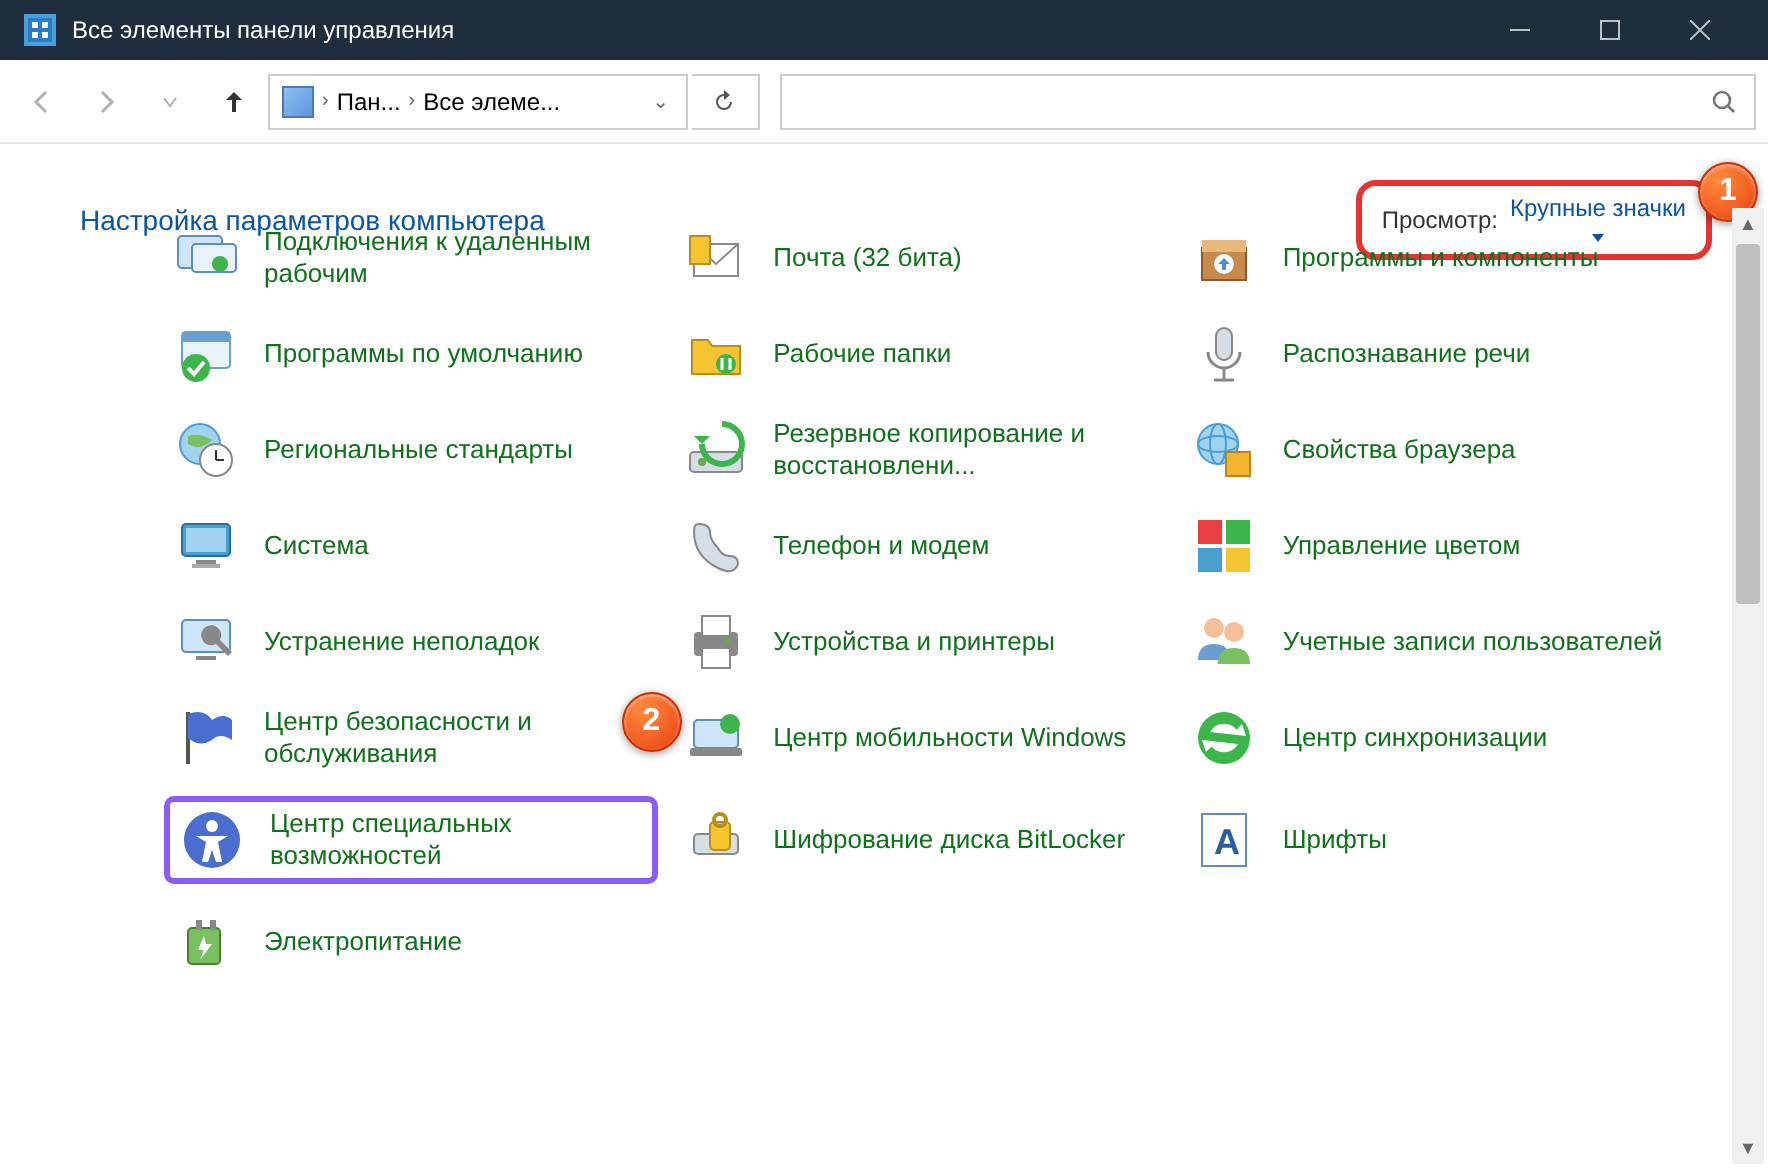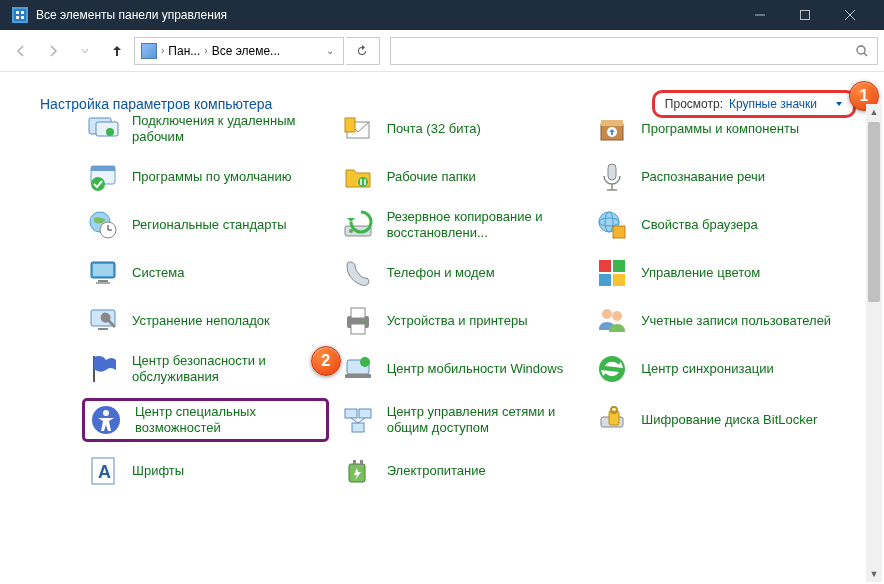--- a/index.html
+++ b/index.html
@@ -14,27 +14,27 @@
   .navpath { flex: 0 0 auto; height: 28px; border: 1px solid #ccc; display: flex; align-items: center; padding: 0 6px; gap: 2px; font-size: 12px; }
   .pathseg { display: flex; align-items: center; gap: 2px; }
   .chev { color: #666; font-size: 10px; padding: 0 2px; }
   .path-icon { width: 16px; height: 16px; background: linear-gradient(135deg,#8fbff5,#5a97d8); border: 1px solid #4a7aaf; }
   .refresh-wrap { width: 34px; height: 28px; border: 1px solid #ccc; border-left: none; display: flex; align-items: center; justify-content: center; }
   .searchbox { flex: 1; height: 28px; border: 1px solid #ccc; margin-left: 8px; display: flex; align-items: center; justify-content: flex-end; padding: 0 8px; }
   .header-row { display: flex; align-items: center; padding: 18px 28px 10px 40px; }
   .header-title { color: #0a55a3; font-size: 14px; }
   .viewby { margin-left: auto; display: flex; align-items: center; gap: 6px; font-size: 12px; padding: 4px 10px; border: 3px solid #e53232; border-radius: 10px; position: relative; }
   .viewby-label { color: #333; }
-  .viewby-value { color: #0a55a3; cursor: pointer; display: flex; align-items: center; gap: 18px; }
+  .viewby-value { color: #0a55a3; cursor: pointer; display: flex; align-items: center; gap: 4px; flex-direction: column; }
   .badge { position: absolute; width: 30px; height: 30px; border-radius: 50%; background: radial-gradient(circle at 35% 30%, #ff8b3d, #e93e0e); color: #fff; font-weight: bold; font-size: 16px; display: flex; align-items: center; justify-content: center; box-shadow: 0 1px 4px rgba(0,0,0,.4), inset 0 1px 2px rgba(255,255,255,.5); border: 1px solid #c73208; }
   .badge1 { top: -12px; right: -26px; }
   .content { position: absolute; top: 104px; left: 0; right: 18px; bottom: 0; overflow: hidden; }
   .grid { display: grid; grid-template-columns: repeat(3, 1fr); column-gap: 8px; row-gap: 10px; padding: 6px 28px 6px 46px; margin-left: 36px; }
   .item { display: flex; align-items: center; gap: 12px; cursor: pointer; position: relative; padding: 2px 4px; }
-  .item.highlight { border: 3px solid #701a75; border-radius: 5px; padding: 2px 4px; }
+  .item.highlight { border: 3px solid #8b5cf6; border-radius: 5px; padding: 2px 4px; }
   .icon { width: 34px; height: 34px; flex-shrink: 0; display: flex; align-items: center; justify-content: center; }
   .label { color: #10711b; font-size: 13px; line-height: 1.25; }
   .scrollbar { position: absolute; right: 2px; top: 104px; bottom: 2px; width: 16px; background: #f0f0f0; }
   .scroll-thumb { position: absolute; top: 18px; left: 2px; right: 2px; height: 180px; background: #c0c0c0; border-radius: 2px; }
   .scroll-arrow { position: absolute; left: 0; right: 0; height: 16px; display: flex; align-items: center; justify-content: center; color: #666; font-size: 9px; }
   .badge2 { top: -4px; right: -12px; }
   svg { display: block; }
 </style>
 </head>
 <body>
@@ -328,32 +328,20 @@
             <circle cx="17" cy="17" r="14" fill="#4a6ed0"></circle>
             <circle cx="17" cy="10" r="3" fill="#fff"></circle>
             <path d="M9 15 L25 15 L20 18 L22 28 L19 28 L17 22 L15 28 L12 28 L14 18 Z" fill="#fff"></path>
           </svg>
         </div>
       <div class="label">Центр специальных возможностей</div>
     </div>
     <div class="item">
       <div class="icon">
           <svg width="34" height="34" viewBox="0 0 34 34">
-            <rect x="4" y="6" width="12" height="9" fill="#cfe5f8" stroke="#5c8cc0"></rect>
-            <rect x="18" y="6" width="12" height="9" fill="#cfe5f8" stroke="#5c8cc0"></rect>
-            <rect x="11" y="20" width="12" height="9" fill="#cfe5f8" stroke="#5c8cc0"></rect>
-            <line x1="10" y1="15" x2="17" y2="20" stroke="#5c8cc0"></line>
-            <line x1="24" y1="15" x2="17" y2="20" stroke="#5c8cc0"></line>
-          </svg>
-        </div>
-      <div class="label">Центр управления сетями и общим доступом</div>
-    </div>
-    <div class="item">
-      <div class="icon">
-          <svg width="34" height="34" viewBox="0 0 34 34">
             <rect x="6" y="14" width="22" height="10" rx="2" fill="#d5dde5" stroke="#888"></rect>
             <rect x="14" y="8" width="10" height="14" rx="2" fill="#f5c430" stroke="#b88f1f"></rect>
             <rect x="16" y="4" width="6" height="6" rx="3" fill="none" stroke="#b88f1f" stroke-width="2"></rect>
           </svg>
         </div>
       <div class="label">Шифрование диска BitLocker</div>
     </div>
 
     <div class="item">
       <div class="icon">

